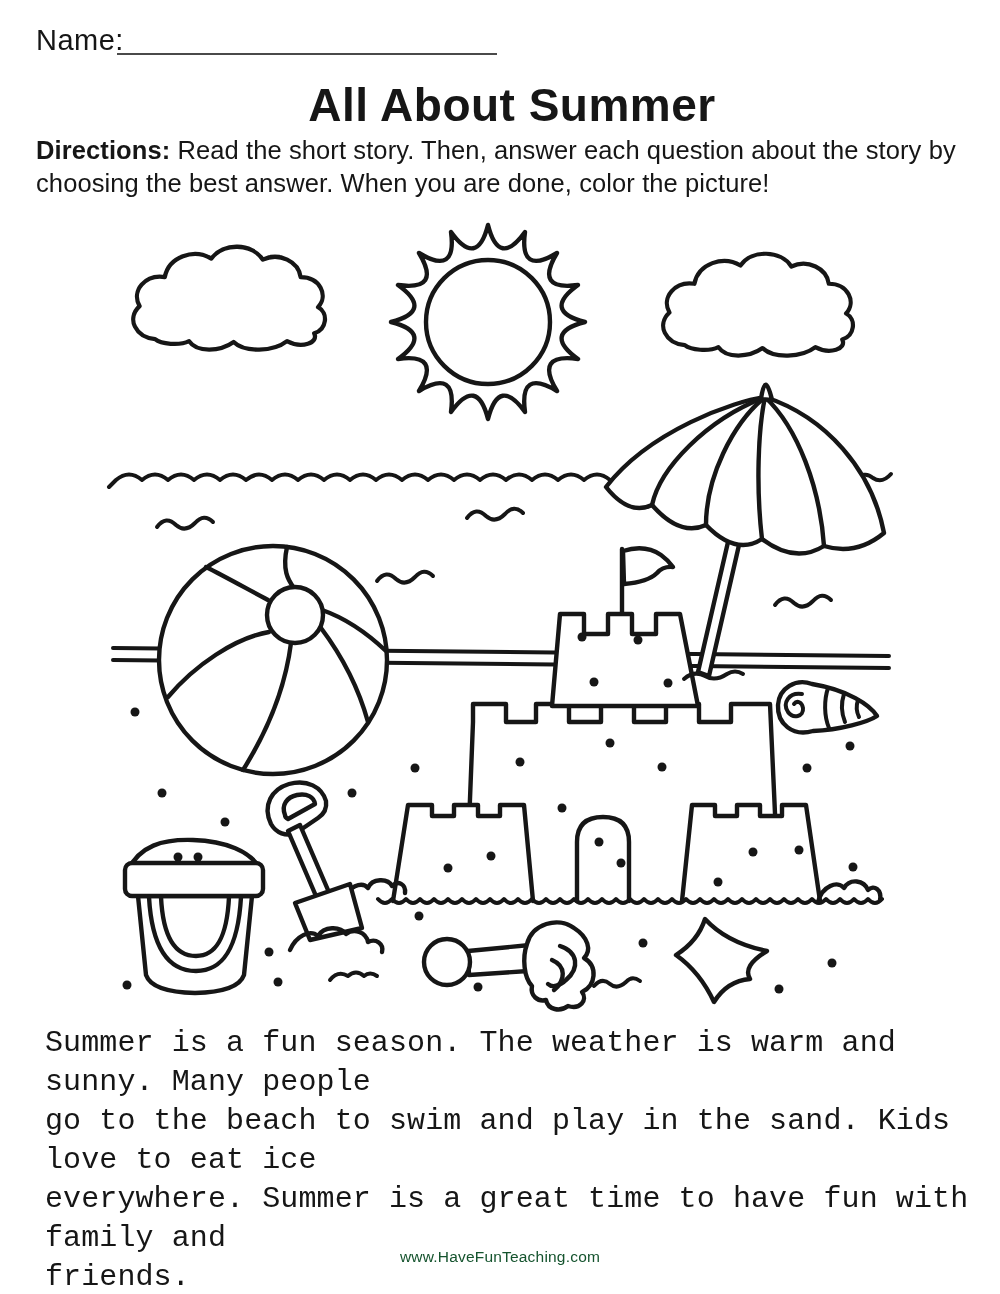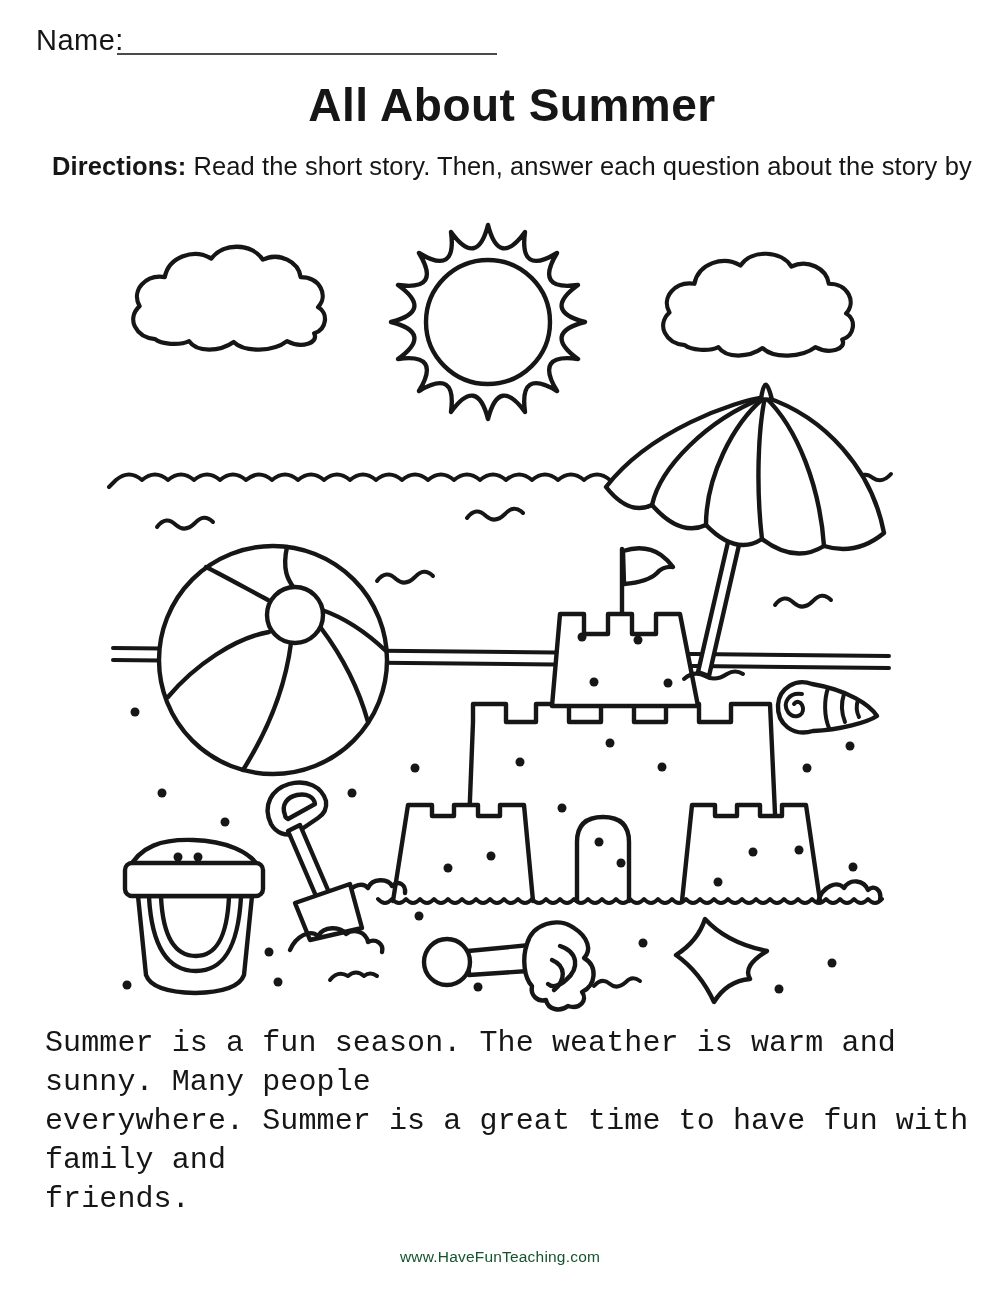--- a/index.html
+++ b/index.html
@@ -9,21 +9,21 @@
     font-family:"Liberation Sans","DejaVu Sans",sans-serif;color:#161616;
   }
   .name-row{position:absolute;top:24px;left:36px;width:928px;}
   .name-label{font-size:29px;letter-spacing:.5px;margin-top:11px;}
   .name-line{position:absolute;left:81px;top:28px;width:380px;border-bottom:2.5px solid #4a4a4a;height:1px;}
   .title{
     position:absolute;top:66px;left:0;width:100%;margin:12px;text-align:center;
     font-size:46px;font-weight:bold;letter-spacing:.5px;
   }
   .directions{
-    position:absolute;top:134px;left:36px;width:930px;margin:16px;
+    position:absolute;top:134px;left:36px;width:930px;margin:0;
     font-size:25.5px;line-height:33px;letter-spacing:.1px;
   }
   .directions b{font-weight:bold;}
   .scene{position:absolute;top:0;left:0;width:1000px;height:1294px;}
   .scene path,.scene polygon,.scene circle,.scene ellipse,.scene line{
     fill:none;stroke:#161616;stroke-width:4.4;stroke-linecap:round;stroke-linejoin:round;
   }
   .scene .wf{fill:#ffffff;}
   .scene .fillonly{fill:#ffffff;stroke:none;}
   .scene .dot{fill:#161616;stroke:none;}
@@ -44,21 +44,21 @@
 <div class="sheet">
 
   <div class="name-row">
     <span class="name-label">Name:</span>
     <span class="name-line"></span>
   </div>
 
   <h1 class="title">All About Summer</h1>
 
   <p class="directions"><b>Directions:</b><span> Read the short story. Then, answer each question about the story by</span><br>
-  </p>
+  <span>choosing the best answer. When you are done, color the picture!</span></p>
 
   <svg class="scene" viewBox="0 0 1000 1294" aria-label="beach coloring scene">
     <defs>
       <path id="cloudShape" d="M30,95 C10,93 0,74 14,61 C5,45 20,28 40,31 C44,10 70,1 88,12 C100,-5 130,-4 141,13 C158,5 178,15 180,31 C200,31 209,50 198,62 C209,68 207,85 194,89 C199,99 181,105 166,97 C152,108 122,109 111,98 C97,108 73,109 65,97 C55,102 36,100 30,95 Z"></path>
     </defs>
 
     <g>
       <path class="thin" d="M109,487 l7,-7 q13,-11 26,0 q13,-11 26,0 q13,-11 26,0 q13,-11 26,0 q13,-11 26,0 q13,-11 26,0 q13,-11 26,0 q13,-11 26,0 q13,-11 26,0 q13,-11 26,0 q13,-11 26,0 q13,-11 26,0 q13,-11 26,0 q13,-11 26,0 q13,-11 26,0 q13,-11 26,0 q13,-11 26,0 q13,-11 26,0 q13,-11 26,0"></path>
       <path class="thin" d="M855,481 q9,-11 18,-3 q9,6 18,-4"></path>
     </g>
@@ -200,19 +200,20 @@
       <circle class="dot" cx="718" cy="882" r="4.5"></circle>
         <circle class="dot" cx="807" cy="768" r="4.5"></circle>
       <circle class="dot" cx="850" cy="746" r="4.5"></circle>
         <circle class="dot" cx="799" cy="850" r="4.5"></circle>
       <circle class="dot" cx="853" cy="867" r="4.5"></circle>
     </g>
   </svg>
 
   <p class="story">
     <span>Summer is a fun season. The weather is warm and sunny. Many people</span>
+    <span>go to the beach to swim and play in the sand. Kids love to eat ice</span>
     <span>everywhere. Summer is a great time to have fun with family and</span>
     <span>friends.</span>
   </p>
 
   <div class="footer">www.HaveFunTeaching.com</div>
 
 </div>
 
 </body></html>

